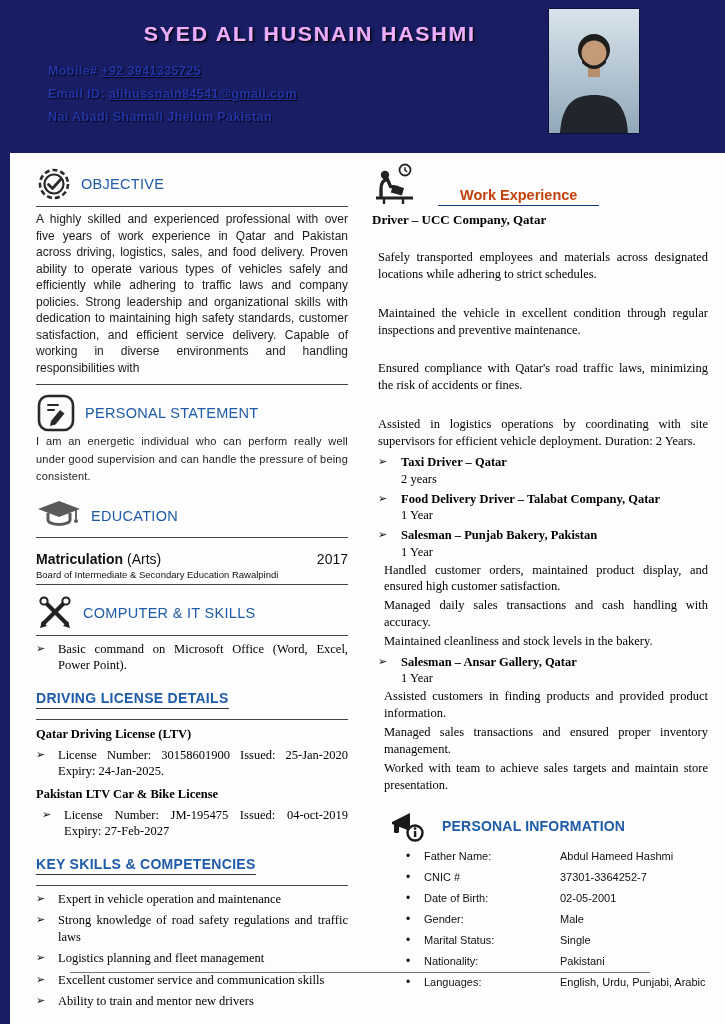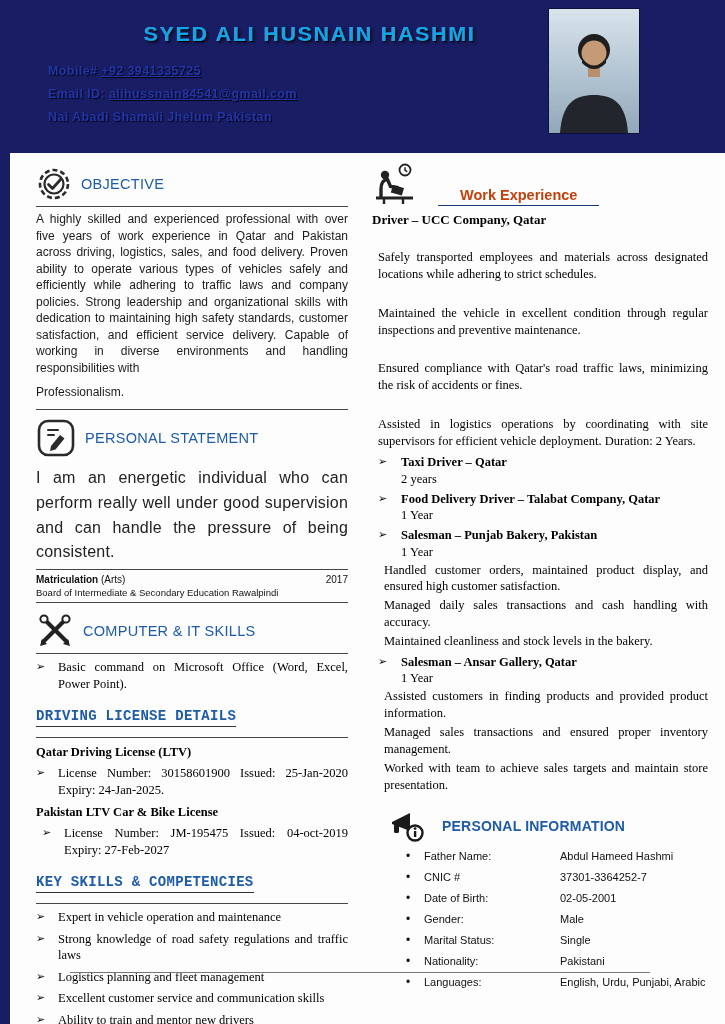--- a/index.html
+++ b/index.html
@@ -4,21 +4,21 @@
 <style>
   * { margin:0; padding:0; box-sizing:border-box; }
   html,body { background:#ffffff; }
   body { font-family:"Liberation Serif", serif; }
   .page { position:relative; width:725px; height:1024px; background:#fdfdfd; overflow:hidden; }
 
   
   .header { position:absolute; top:0; left:0; width:725px; height:153px; background:#191d63; }
   .name { position:absolute; top:22px; left:30px; width:560px; text-align:center;
           font-family:"Liberation Sans", sans-serif; font-weight:bold; font-size:21px;
-          letter-spacing:2px; color:#0ea5e9;
+          letter-spacing:2px; color:#f0abfc;
           text-shadow:1px 1px 0 #000, 2px 2px 3px rgba(0,0,0,.55), -0.5px -0.5px 0 #7e8fe0; }
   .contact { position:absolute; top:64px; left:48px; font-family:"Liberation Sans", sans-serif;
              font-weight:bold; font-size:12.5px; color:#2335a8;
              text-shadow:1px 1px 1px rgba(0,0,0,.8); }
   .c-row { margin-bottom:9px; letter-spacing:.4px; }
   .u { text-decoration:underline; }
   .link { cursor:pointer; }
   .photo { position:absolute; top:8px; left:548px; width:92px; height:126px; border:1px solid #0d103a; }
   .left-stripe { position:absolute; top:153px; left:0; width:10px; height:871px; background:#191d63; }
 
@@ -29,33 +29,33 @@
   .sec-head { display:flex; align-items:center; gap:9px; margin-top:4px; }
   .sec-title { font-family:"Liberation Sans", sans-serif; font-weight:normal;
                color:#1e5ba8; font-size:14.5px; letter-spacing:.3px; }
   .rule { border-top:1px solid #444; margin:4px 0; }
   .icon { display:inline-flex; flex:0 0 auto; }
 
   .obj-body { font-family:"Liberation Sans", sans-serif; font-size:12px; line-height:1.38;
               text-align:justify; color:#1b1b1b; margin-top:3px; }
   .obj-prof { margin-top:8px; }
 
-  .ps-body { font-family:"Liberation Sans", sans-serif; font-size:16px; line-height:1.55;
-             letter-spacing:.2px; text-align:justify; color:#222; margin-top:8px; }
+  .ps-body { font-family:"Liberation Sans", sans-serif; font-size:11px; line-height:1.55;
+             letter-spacing:.2px; text-align:justify; color:#222; }
 
   .edu-row { display:flex; justify-content:space-between; font-family:"Liberation Sans", sans-serif;
-             font-size:10px; margin-top:4px; color:#111; }
+             font-size:14px; margin-top:13px; color:#111; }
   .edu-degree b { font-weight:bold; }
   .edu-board { font-family:"Liberation Sans", sans-serif; font-size:9.5px; color:#111; margin:2px 0 4px; }
 
   .b-row { display:flex; gap:8px; font-size:12.5px; line-height:1.32; color:#000; margin-top:5px; }
   .arrow { font-family:"DejaVu Sans", sans-serif; font-size:11px; line-height:1.5; flex:0 0 14px; }
   .b-text { text-align:justify; }
 
-  .plain-head { font-family:Liberation Mono, monospace; font-weight:bold; color:#1e5ba8;
+  .plain-head { font-family:Liberation Sans, sans-serif; font-weight:bold; color:#1e5ba8;
                 font-size:14px; letter-spacing:.3px; display:inline-block;
                 border-bottom:1.5px solid #333; padding-bottom:2px; margin-top:16px; }
   .lic-title { font-weight:bold; font-size:12.5px; margin-top:7px; }
 
   
   .we-head { display:flex; align-items:flex-end; gap:22px; }
   .we-title { font-family:"Liberation Sans", sans-serif; font-weight:bold; color:#c2410c;
               font-size:14.5px; border-bottom:1.5px solid #16387c; padding:0 22px 2px 22px; }
   .role { font-size:13px; font-weight:bold; color:#000; margin-top:6px; }
   .wpara { font-size:12.5px; line-height:1.38; text-align:justify; color:#000; margin-top:21px; padding-left:6px; }
@@ -118,39 +118,49 @@
           <svg width="36" height="36" viewBox="0 0 36 36">
             <circle cx="18" cy="18" r="14" fill="none" stroke="#2a2a2a" stroke-width="2.6" stroke-dasharray="5 3"></circle>
             <circle cx="18" cy="18" r="9.5" fill="none" stroke="#2a2a2a" stroke-width="2.2"></circle>
             <path d="M12.5 18.5 l4 4 L25 13" fill="none" stroke="#2a2a2a" stroke-width="2.8" stroke-linecap="round" stroke-linejoin="round"></path>
           </svg>
         </span>
         <span class="sec-title">OBJECTIVE</span>
       </div>
       <div class="rule"></div>
       <p class="obj-body">A highly skilled and experienced professional with over five years of work experience in Qatar and Pakistan across driving, logistics, sales, and food delivery. Proven ability to operate various types of vehicles safely and efficiently while adhering to traffic laws and company policies. Strong leadership and organizational skills with dedication to maintaining high safety standards, customer satisfaction, and efficient service delivery. Capable of working in diverse environments and handling responsibilities with</p>
-      <p class="obj-body obj-prof">Professionalism.</p>
       <div class="rule" style="margin-top:8px"></div>
     </section>
 
     <section>
       <div class="sec-head" style="margin-top:8px">
         <span class="icon">
           <svg width="40" height="40" viewBox="0 0 40 40">
             <rect x="3" y="3" width="34" height="34" rx="9" fill="none" stroke="#2a2a2a" stroke-width="2.6"></rect>
             <path d="M12 12 h10 M12 17 h6" stroke="#2a2a2a" stroke-width="2" stroke-linecap="round"></path>
             <path d="M15 28 l9 -11 4.5 3.5 -9 11 -5.5 1.5 z" fill="#2a2a2a"></path>
           </svg>
         </span>
         <span class="sec-title">PERSONAL STATEMENT</span>
       </div>
       <p class="ps-body">I am an energetic individual who can perform really well under good supervision and can handle the pressure of being consistent.</p>
     </section>
 
     <section>
+      <div class="sec-head" style="margin-top:14px">
+        <span class="icon">
+          <svg width="46" height="34" viewBox="0 0 46 34">
+            <path d="M23 2 L44 10 L23 18 L2 10 Z" fill="#5a5a5a"></path>
+            <path d="M12 14 v7 c0 2.5 5 4.5 11 4.5 s11 -2 11 -4.5 v-7" fill="none" stroke="#5a5a5a" stroke-width="3"></path>
+            <path d="M40 11 v9" stroke="#5a5a5a" stroke-width="1.8"></path>
+            <circle cx="40" cy="22" r="2" fill="#5a5a5a"></circle>
+          </svg>
+        </span>
+        <span class="sec-title">EDUCATION</span>
+      </div>
       <div class="rule"></div>
       <div class="edu-row">
         <span class="edu-degree"><b>Matriculation</b><span> (Arts)</span></span>
         <span>2017</span>
       </div>
       <div class="edu-board">Board of Intermediate &amp; Secondary Education Rawalpindi</div>
       <div class="rule"></div>
     </section>
 
     <section>

